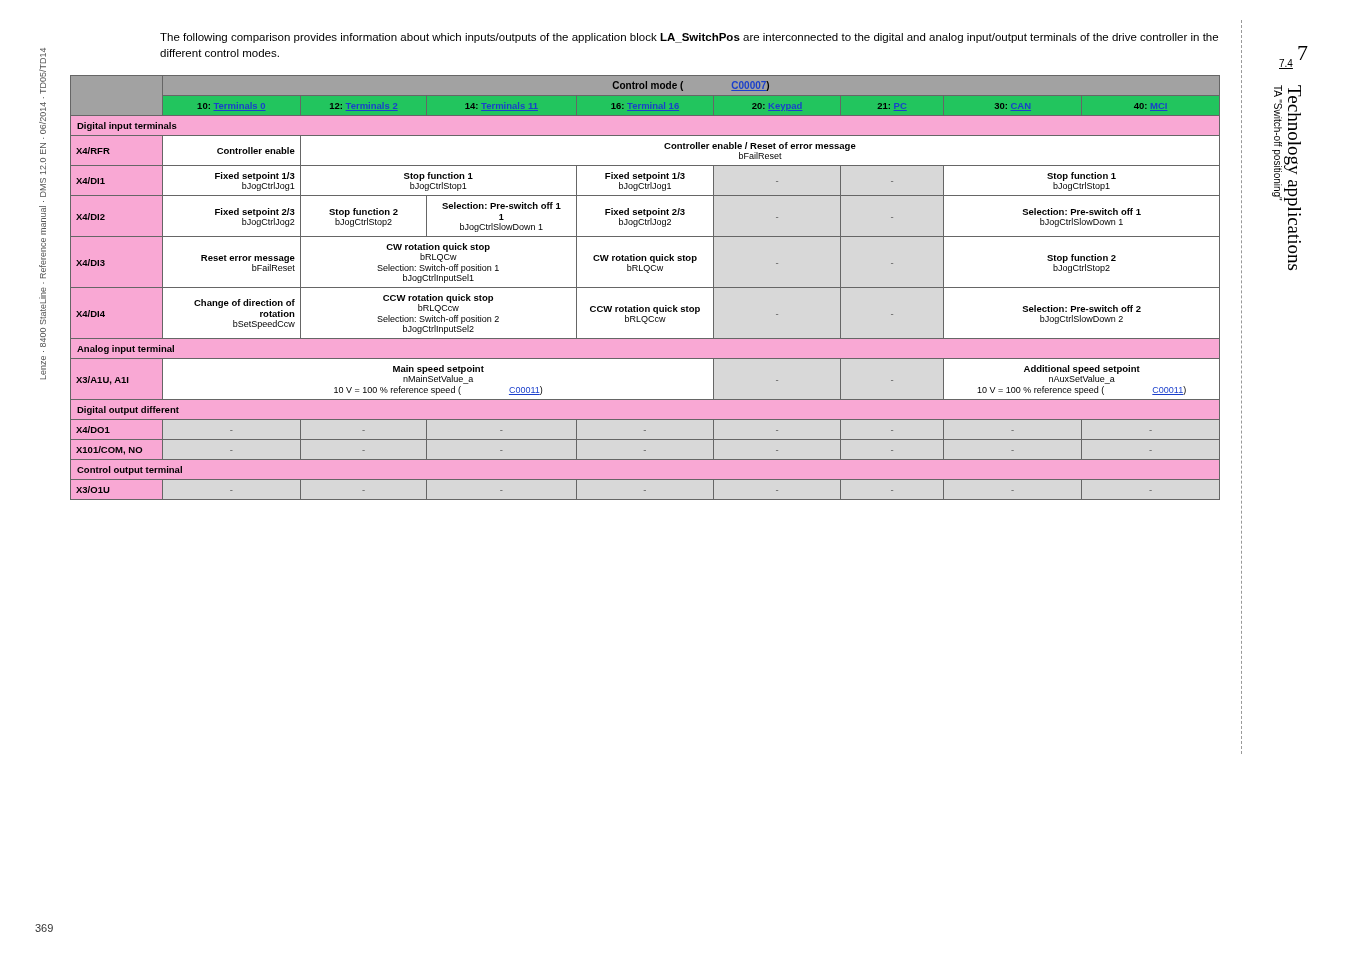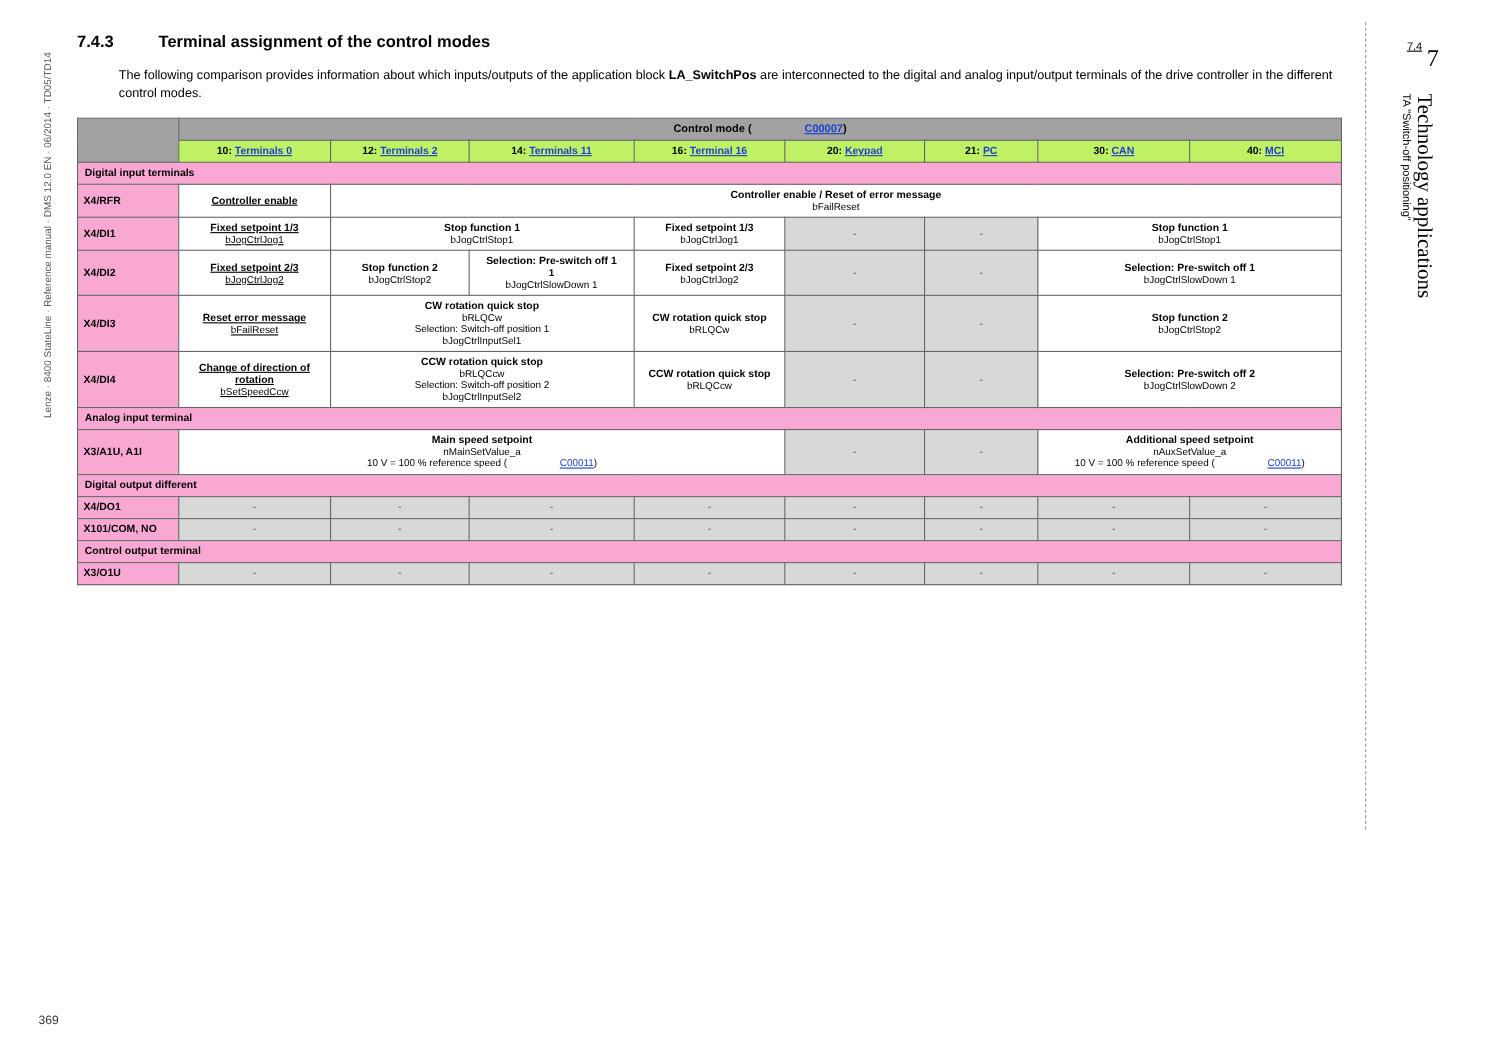--- a/index.html
+++ b/index.html
@@ -64,21 +64,21 @@
   .sidebar-right .chap {
     position: absolute;
     left: 42px;
     top: 10px;
     font-size: 22px;
     font-family: Georgia, 'Times New Roman', serif;
   }
   .sidebar-right .sub {
     position: absolute;
     left: 24px;
-    top: 7px;
+    top: 28px;
     font-size: 10px;
     text-decoration: underline;
   }
 
   
   .dashed-divider {
     position: absolute;
     right: 108px;
     top: 20px;
     bottom: 200px;
@@ -95,21 +95,21 @@
 
   .heading {
     font-size: 15px;
     font-weight: bold;
     margin-bottom: 15px;
   }
   .heading .num { display: inline-block; width: 70px; }
 
   .intro {
     font-size: 11.5px;
-    margin-left: 38px;
+    margin-left: 90px;
     margin-bottom: 14px;
     line-height: 1.35;
   }
   .intro b { font-weight: bold; }
 
   table {
     border-collapse: collapse;
     width: 100%;
     table-layout: fixed;
   }
@@ -117,26 +117,26 @@
     border: 1px solid #666;
     padding: 4px 5px;
     vertical-align: middle;
     font-size: 9.5px;
   }
   th { text-align: center; }
   td { text-align: center; }
 
   
   .hdr-dark { background: #a2a2a2; font-weight: bold; font-size:10px;}
-  .hdr-mid  { background: #bef264; font-weight: bold; }
+  .hdr-mid  { background: #22c55e; font-weight: bold; }
   .row-sec  { background: #f9a8d4; font-weight: bold; text-align: left; padding-left:6px;}
   .cell-empty { background: #d8d8d8; }
 
   .col-label { font-weight: bold; text-align: left; background:#f9a8d4; }
-  .col-data  { font-weight: bold; text-align: center; text-decoration: underline; }
+  .col-data  { font-weight: bold; text-align: right; }
   .dash { color:#555; }
 
   a.link { color: #1a3fcc; text-decoration: underline; font-weight: bold; }
   a.linkn { color: #1a3fcc; text-decoration: underline; padding-left: 48px; }
 
   .mono-sub { font-weight: normal; display:block; font-size:9px; }
   .sub { font-weight:normal; font-size:9px; }
 </style>
 </head>
 <body>
@@ -148,24 +148,20 @@
   <div class="chap">7</div>
   <div class="sub">7.4</div>
   <div class="big">Technology applications</div>
   <div class="small">TA "Switch-off positioning"</div>
 </div>
 
 <div class="dashed-divider"></div>
 
 <div class="content">
 
-  <div class="heading">
-    <span class="num">7.4.3</span>
-    <span>Terminal assignment of the control modes</span>
-  </div>
 
   <div class="intro">
     <span>The following comparison provides information about which inputs/outputs of the application block </span><b>LA_SwitchPos</b><span> are interconnected to the digital and analog input/output terminals of the drive controller in the different control modes.</span>
   </div>
 
   <table>
     <colgroup>
       <col style="width:8%">
       <col style="width:12%">
         <col style="width:11%">

